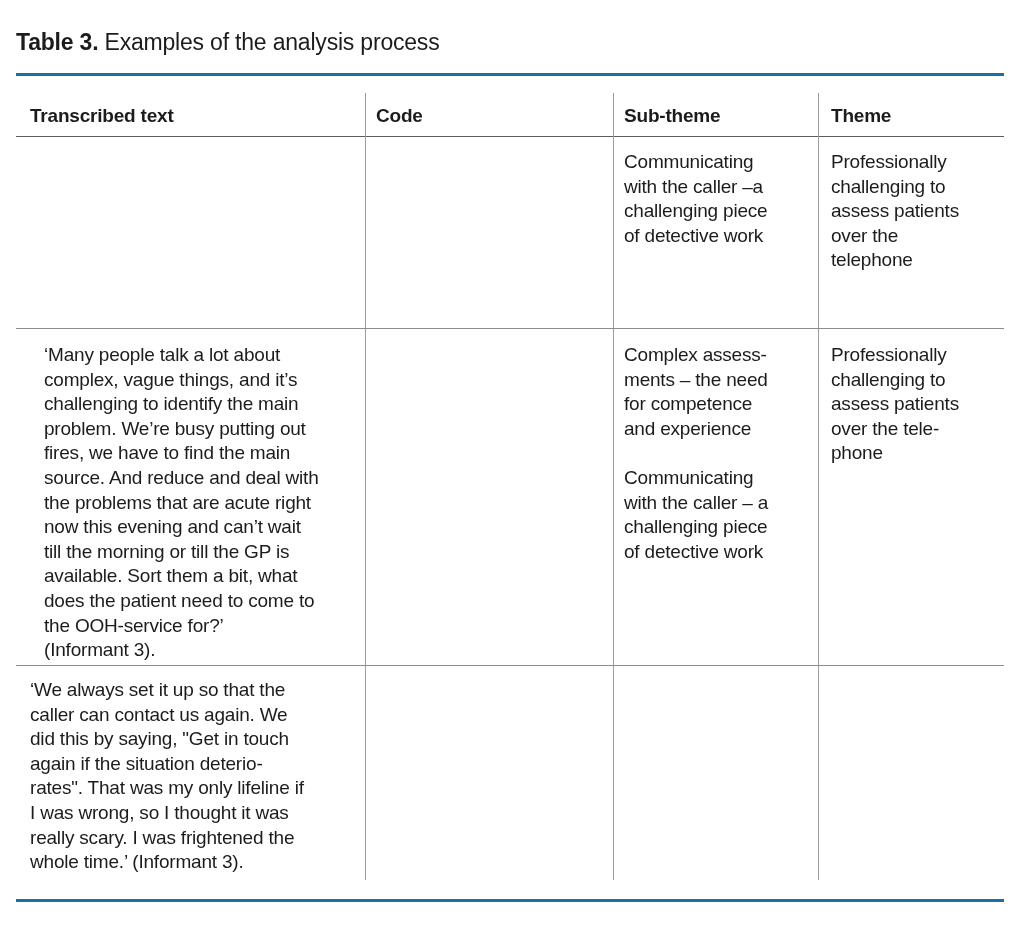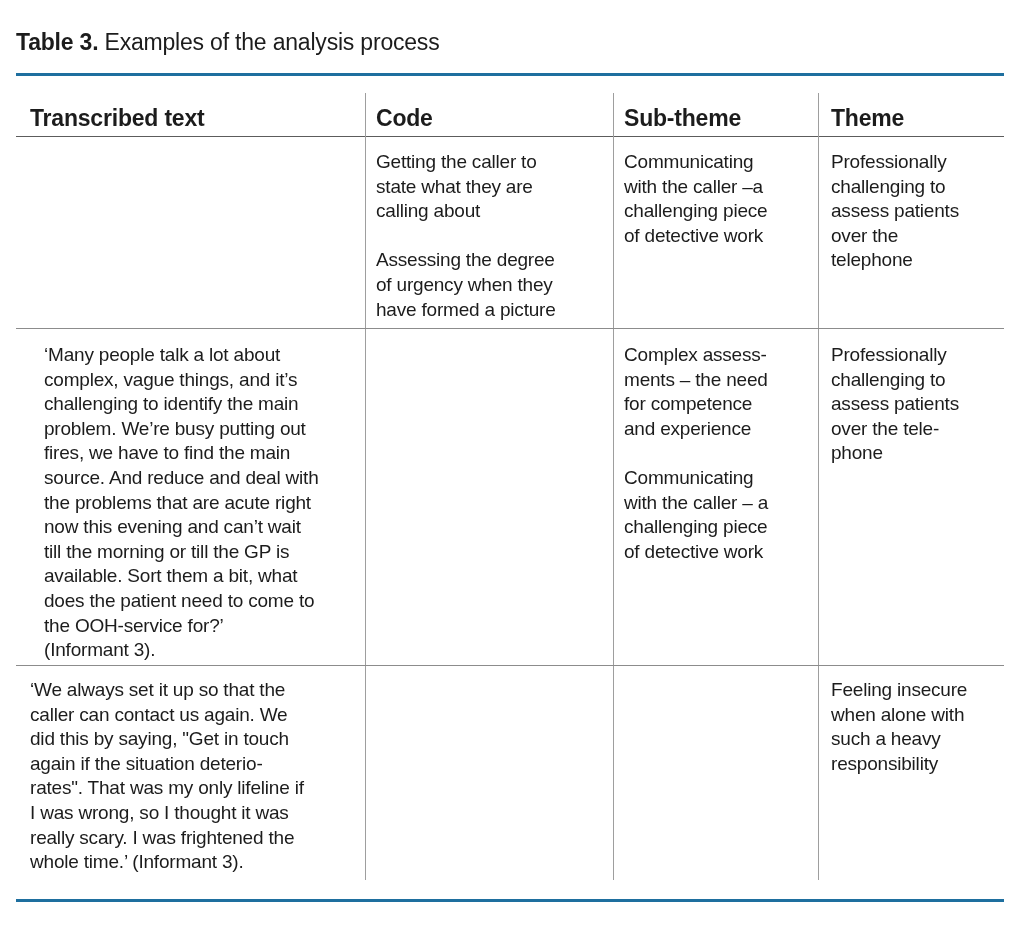--- a/index.html
+++ b/index.html
@@ -39,21 +39,21 @@
   .vline {
     position: absolute;
     top: 93px;
     width: 1px;
     height: 787px;
     background: #9e9e9e;
   }
   .colhead {
     position: absolute;
     top: 105px;
-    font-size: 23px;
+    font-size: 19px;
     font-weight: 700;
     letter-spacing: -0.2px;
     white-space: pre;
   }
   .cell {
     position: absolute;
     font-size: 19px;
     line-height: 24.6px;
     letter-spacing: -0.2px;
     white-space: pre;
@@ -72,27 +72,20 @@
   <div class="colhead" style="left:376px">Code</div>
   <div class="colhead" style="left:624px">Sub-theme</div>
   <div class="colhead" style="left:831px">Theme</div>
 
   <div class="rule-gray rule-header" style="top:136px"></div>
 
   <div class="vline" style="left:365px"></div>
   <div class="vline" style="left:613px"></div>
   <div class="vline" style="left:818px"></div>
 
-  <div class="cell" style="left:376px; top:150px">Getting the caller to
-state what they are
-calling about
-
-Assessing the degree
-of urgency when they
-have formed a picture</div>
   <div class="cell" style="left:624px; top:150px">Communicating
 with the caller –a
 challenging piece
 of detective work</div>
   <div class="cell" style="left:831px; top:150px">Professionally
 challenging to
 assess patients
 over the
 telephone</div>
 
@@ -129,20 +122,16 @@
   <div class="rule-gray rule-row" style="top:665px"></div>
 
   <div class="cell" style="left:30px;  top:678px">‘We always set it up so that the
 caller can contact us again. We
 did this by saying, "Get in touch
 again if the situation deterio-
 rates". That was my only lifeline if
 I was wrong, so I thought it was
 really scary. I was frightened the
 whole time.’ (Informant 3).</div>
-  <div class="cell" style="left:831px; top:678px">Feeling insecure
-when alone with
-such a heavy
-responsibility</div>
 
   <div class="rule-blue" style="top:899px"></div>
 
 </div>
 
 </body></html>

